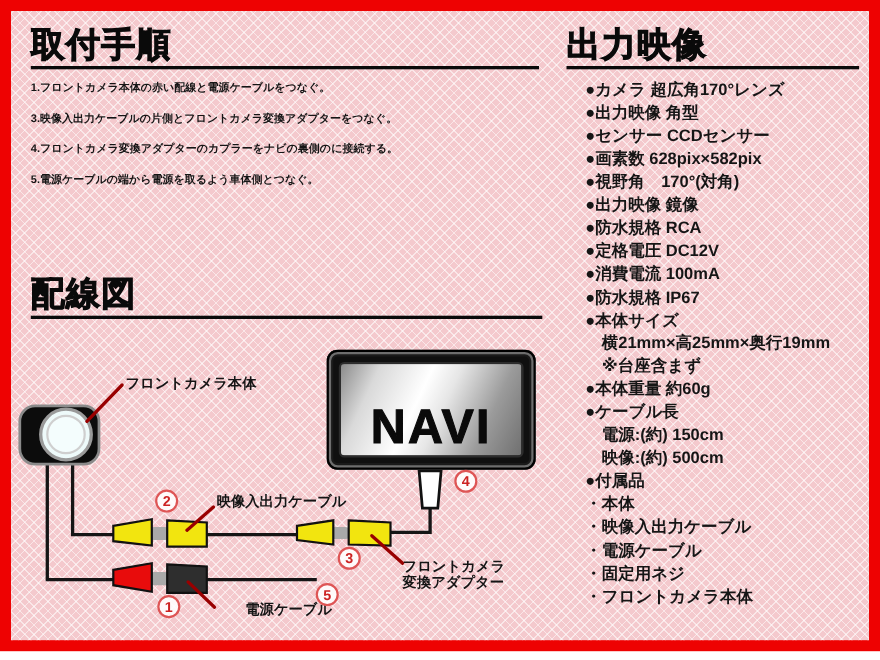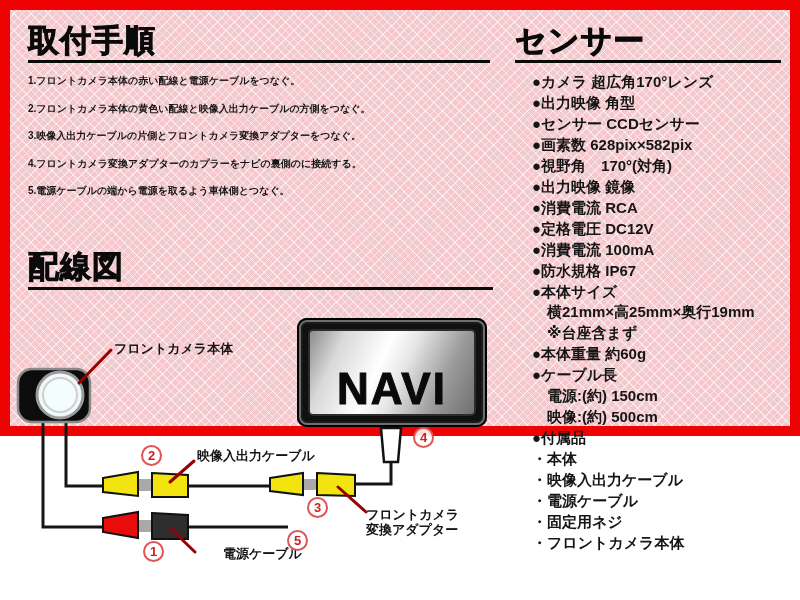--- a/index.html
+++ b/index.html
@@ -11,21 +11,21 @@
     --connector-black:#2e2e2e;
     --marker-red:#cc2222;
   }
   html,body{margin:0;padding:0;}
   body{
     width:800px;height:600px;overflow:hidden;
     font-family:"Liberation Sans","DejaVu Sans",sans-serif;
     background:#fff;
   }
   .page{
-    position:relative;width:800px;height:436px;
+    position:relative;width:800px;height:592px;
     background:var(--frame-red);
   }
   .sheet{
     position:absolute;left:10px;top:10px;right:10px;bottom:10px;
     background-color:var(--bg-pink);
     background-image:
       repeating-linear-gradient(45deg, rgba(255,255,255,.55) 0 1px, rgba(255,255,255,0) 1px 6px),
       repeating-linear-gradient(-45deg, rgba(255,255,255,.55) 0 1px, rgba(255,255,255,0) 1px 6px);
   }
   h2.sec-title{
@@ -81,36 +81,35 @@
 </head>
 <body>
 
 <div class="page">
   <div class="sheet">
 
     <h2 class="sec-title" style="left:18px;top:10px;">取付手順</h2>
     <div class="rule" style="left:18px;top:50px;width:462px;"></div>
     <ul class="steps">
       <li>1.フロントカメラ本体の赤い配線と電源ケーブルをつなぐ。</li>
-      <li>2.フロントカメラ本体の黄色い配線と映像入出力ケーブルの方側をつなぐ。</li>
       <li>3.映像入出力ケーブルの片側とフロントカメラ変換アダプターをつなぐ。</li>
       <li>4.フロントカメラ変換アダプターのカプラーをナビの裏側のに接続する。</li>
       <li>5.電源ケーブルの端から電源を取るよう車体側とつなぐ。</li>
     </ul>
 
-    <h2 class="sec-title" style="left:505px;top:10px;">センサー</h2>
+    <h2 class="sec-title" style="left:505px;top:10px;">出力映像</h2>
     <div class="rule" style="left:505px;top:50px;width:266px;"></div>
     <ul class="features">
       <li>●カメラ 超広角170°レンズ</li>
       <li>●出力映像 角型</li>
       <li>●センサー CCDセンサー</li>
       <li>●画素数 628pix×582pix</li>
       <li>●視野角　170°(対角)</li>
       <li>●出力映像 鏡像</li>
-      <li>●消費電流 RCA</li>
+      <li>●防水規格 RCA</li>
       <li>●定格電圧 DC12V</li>
       <li>●消費電流 100mA</li>
       <li>●防水規格 IP67</li>
       <li>●本体サイズ</li>
       <li class="indent">横21mm×高25mm×奥行19mm</li>
       <li class="indent">※台座含まず</li>
       <li>●本体重量 約60g</li>
       <li>●ケーブル長</li>
       <li class="indent">電源:(約) 150cm</li>
       <li class="indent">映像:(約) 500cm</li>

